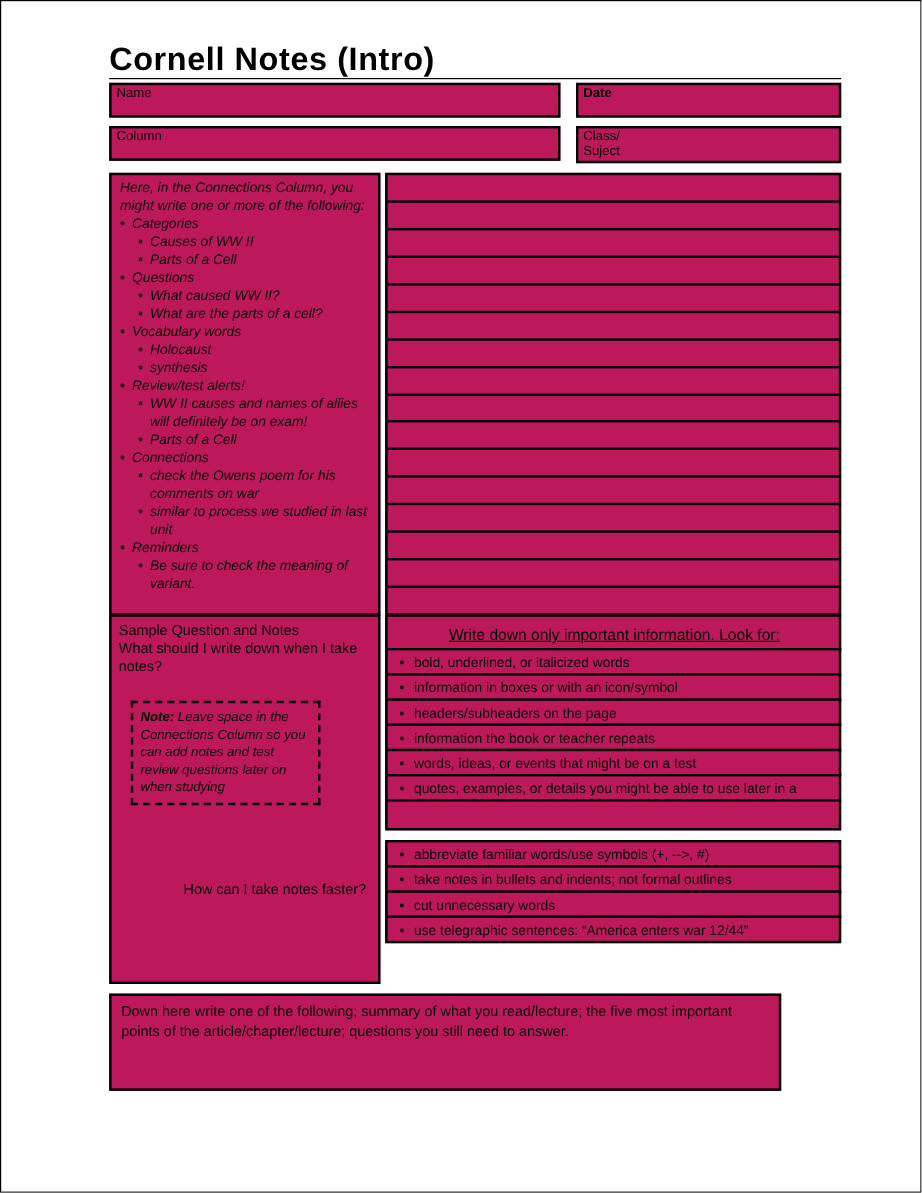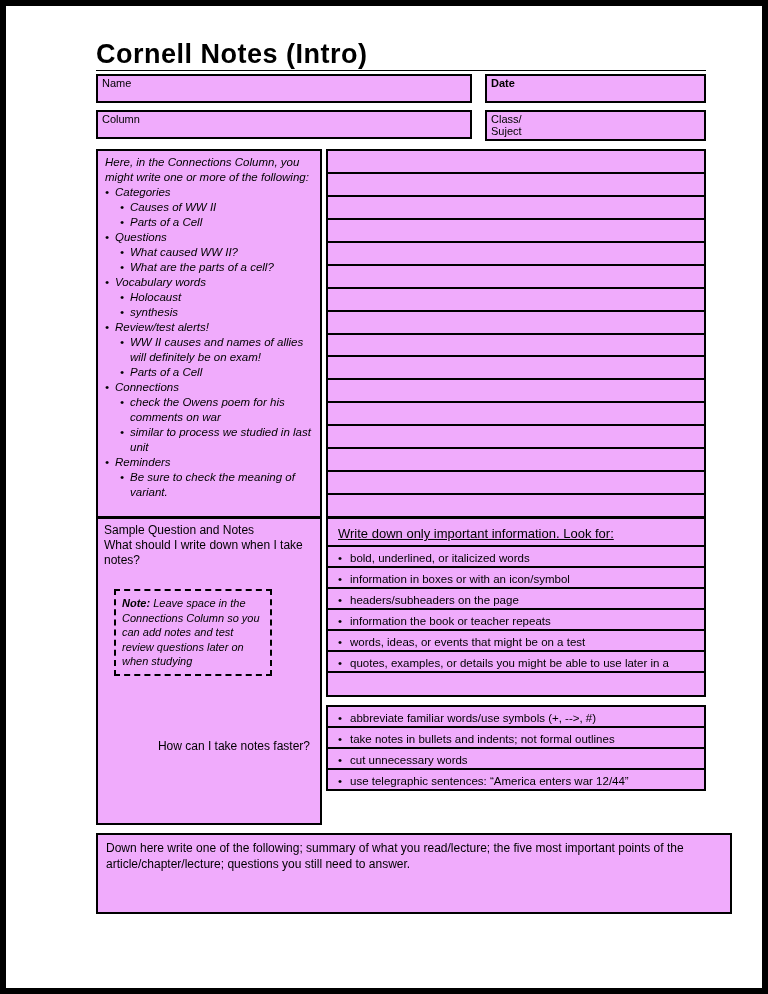--- a/index.html
+++ b/index.html
@@ -1,23 +1,23 @@
 <!DOCTYPE html>
 <html><head>
 <meta charset="utf-8">
 <style>
   * { margin:0; padding:0; box-sizing:border-box; }
   html,body { background:#ffffff; }
   .page {
     position:relative; width:768px; height:994px; background:#fff;
     font-family:"Liberation Sans", sans-serif; color:#000; overflow:hidden;
-    border:6px solid #000000;
+    border:1px solid #000000;
   }
   .abs { position:absolute; }
-  .box { border:2px solid #000; background:#f0abfc; }
+  .box { border:2px solid #000; background:#be185d; }
 
   .title { left:90px; top:33px; font-size:27px; font-weight:bold; letter-spacing:0.5px; }
   .title-rule { left:90px; top:64px; width:610px; height:1px; background:#000; }
 
   .name-box  { left:90px;  top:68px;  width:376px; height:29px; }
   .date-box  { left:479px; top:68px;  width:221px; height:29px;font-weight:bold; }
   .topic-box { left:90px;  top:104px; width:376px; height:29px; }
   .class-box { left:479px; top:104px; width:221px; height:31px; }
   .field-label { display:block; padding:1px 4px; font-size:11px; line-height:12px; white-space:pre-line; }
 
@@ -34,30 +34,30 @@
   .ruled-row:last-child { border-bottom:none; }
 
   .sample { left:90px; top:511px; width:226px; height:308px; padding:4px 6px;
             font-size:12px; line-height:15px; }
   .note-box { margin:21px 0 0 10px; width:158px; border:2px dashed #000;
               padding:5px 6px; font-size:11px; line-height:14.5px;font-style:italic; }
   .note-label { font-weight:bold; }
   .faster-q { position:absolute; top:220px; right:10px; font-size:12px; }
 
   .info-col { left:320px; top:511px; width:380px; }
-  .info-header { height:30px; padding:7px 8px 0 10px; font-size:13px; }
+  .info-header { height:30px; padding:7px 8px 0 10px; font-size:13px;text-align:center; }
   .underlined { text-decoration:underline; }
   .info-row { height:23px; margin-top:-2px; padding:4px 6px 0 10px; font-size:11.5px;
               line-height:14px; display:flex; }
   .info-row .bullet { flex:0 0 12px; }
   .info-row.cont  { height:26px; padding-left:24px; }
   .info-row.empty { height:26px; }
   .rows-gap { height:10px; }
 
-  .summary { left:90px; top:827px; width:636px; height:81px; padding:5px 8px;
+  .summary { left:90px; top:827px; width:560px; height:81px; padding:5px 8px;
              font-size:12px; line-height:16px; }
   .footer { left:90px; top:915px; width:610px; font-size:10.5px; color:#4b4b4b; }
 </style>
 </head>
 <body>
 
 <div class="page">
 
   <h1 class="abs title">Cornell Notes (Intro)</h1>
   <div class="abs title-rule"></div>

